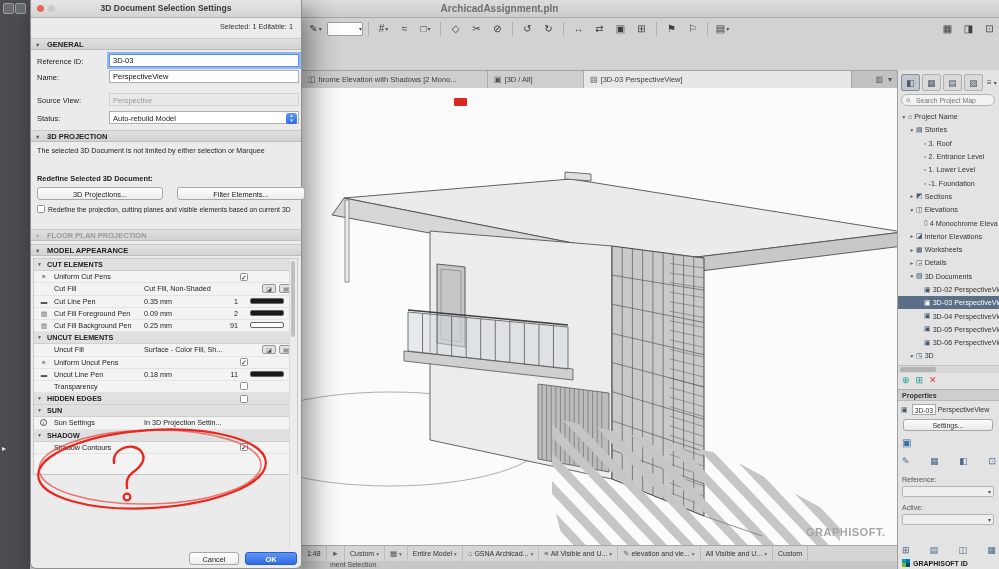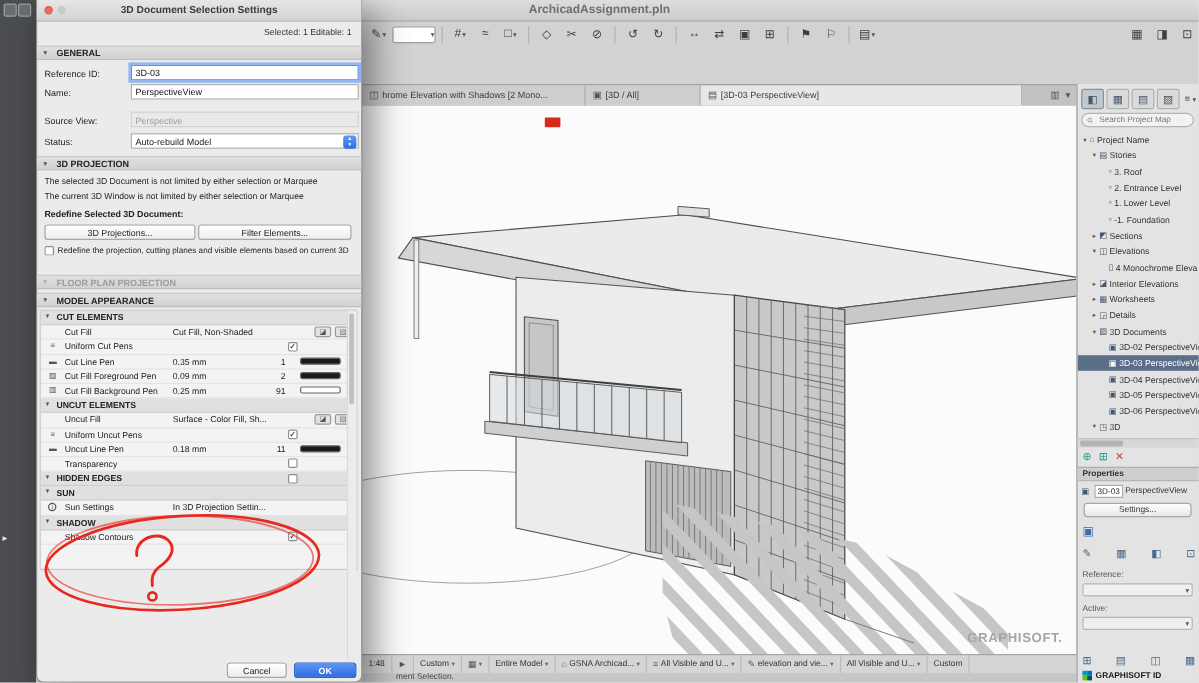--- a/index.html
+++ b/index.html
@@ -609,53 +609,52 @@
     <div class="abs fselect" style="top:111px">
       <span>Auto-rebuild Model</span>
       <div class="stepper">▲<br>▼</div>
     </div>
 
     <div class="abs band" style="top:130px">
       <span class="tri">▼</span>
       <span>3D PROJECTION</span>
     </div>
     <div class="abs dpara" style="top:146px">The selected 3D Document is not limited by either selection or Marquee</div>
-    <div class="abs dpara" style="top:159px">The current 3D Window is not limited by either selection or Marquee</div>
     <div class="abs dredef" style="top:174px">Redefine Selected 3D Document:</div>
     <div class="abs dbtn" style="left:6px;top:187px;width:126px">3D Projections...</div>
-    <div class="abs dbtn" style="left:134px;top:187px;width:128px">Filter Elements...</div>
+    <div class="abs dbtn" style="left:146px;top:187px;width:128px">Filter Elements...</div>
     <div class="abs dcheckrow">
       <span class="cb"></span>
       <span class="cblabel">Redefine the projection, cutting planes and visible elements based on current 3D</span>
     </div>
 
     <div class="abs band disabled" style="top:229px">
       <span class="tri">▼</span>
       <span>FLOOR PLAN PROJECTION</span>
     </div>
     <div class="abs band" style="top:244px">
       <span class="tri">▼</span>
       <span>MODEL APPEARANCE</span>
     </div>
 
     <div class="abs dtable">
         <div class="drow group">
           <span class="g-tri">▼</span>
           <span class="g-label">CUT ELEMENTS</span>
         </div>
         <div class="drow">
+          <span class="gut">≡</span>
+          <span class="r-label">Uniform Cut Pens</span>
+          <span class="cbx">✓</span>
+        </div>
+        <div class="drow">
           <span class="r-label">Cut Fill</span>
           <span class="r-value">Cut Fill, Non-Shaded</span>
           <span class="r-icbox" style="left:228px">◪</span>
           <span class="r-icbox" style="left:245px">▤</span>
-        </div>
-        <div class="drow">
-          <span class="gut">≡</span>
-          <span class="r-label">Uniform Cut Pens</span>
-          <span class="cbx">✓</span>
         </div>
         <div class="drow">
           <span class="gut">▬</span>
           <span class="r-label">Cut Line Pen</span>
           <span class="r-value">0.35 mm</span>
           <span class="r-pen">1</span>
           <span class="r-swatch" style="background:#1a1a1a"></span>
         </div>
         <div class="drow">
           <span class="gut">▨</span>

